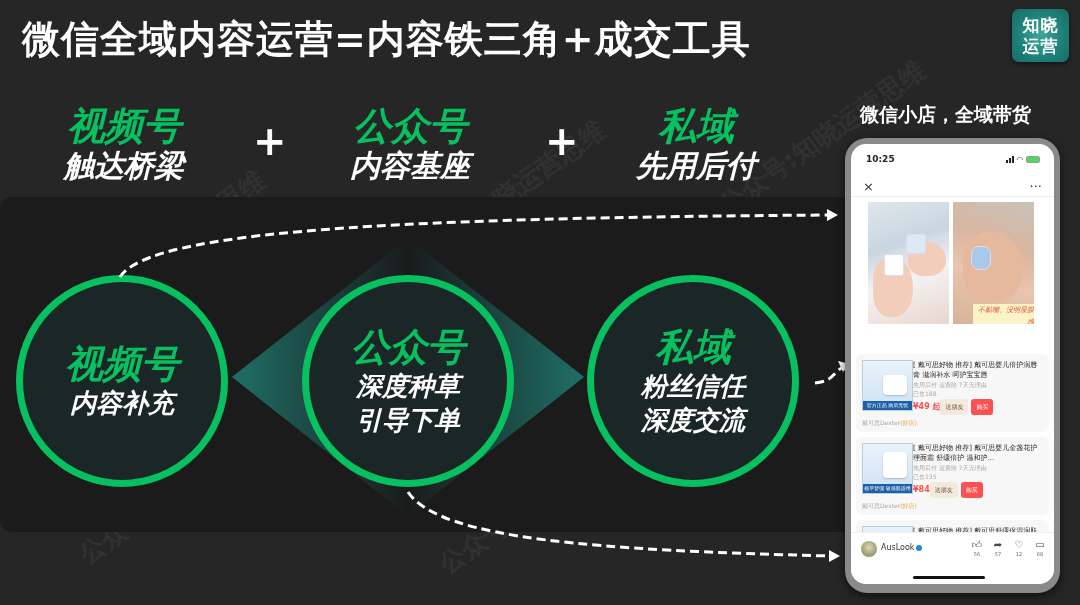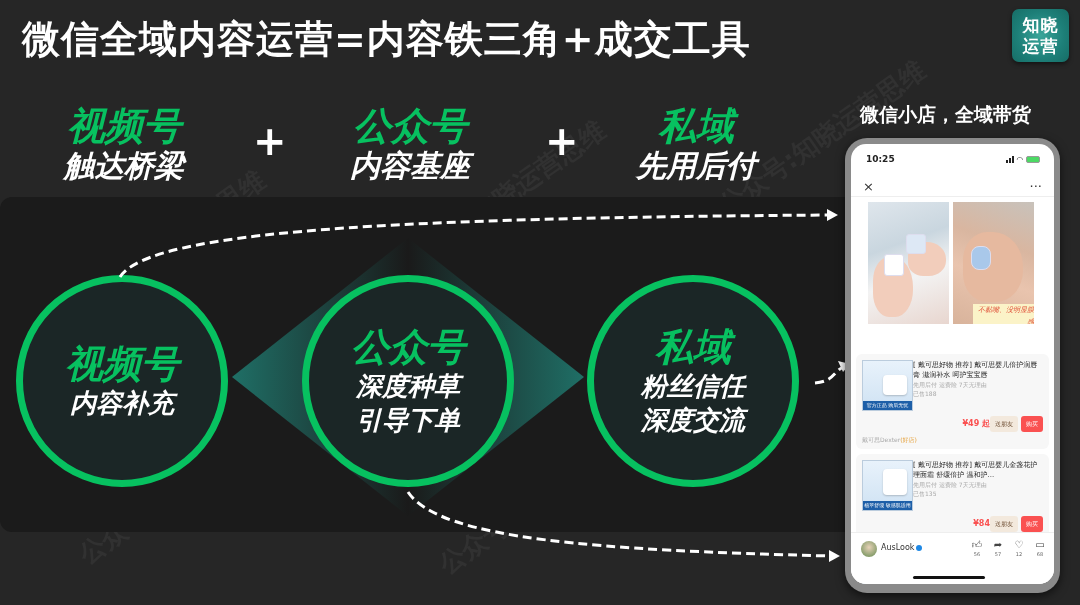--- a/index.html
+++ b/index.html
@@ -75,21 +75,21 @@
   .photo .cap { position: absolute; bottom: 0; left: 0; right: 0; height: 20px; background: #fbf3c8; color: #e0533b; font-size: 7px; text-align: right; line-height: 12px; font-style: italic; margin-left: 20px; }
 
   .products { position: absolute; left: 5px; right: 5px; top: 210px; }
   .pcard { background: #f7f7f7; border-radius: 6px; padding: 6px 6px 4px 6px; margin-bottom: 5px; }
   .prow { display: flex; }
   .pimg { width: 51px; height: 51px; background: linear-gradient(180deg, #e8f2fb 0%, #cfe2f3 100%); border: 1px solid #bcd; position: relative; flex-shrink: 0; }
   .pimg .band { position: absolute; bottom: 0; left: 0; right: 0; height: 9px; background: #1d5fa8; color: #fff; font-size: 5px; line-height: 9px; text-align: center; }
   .pimg .jar { position: absolute; right: 5px; top: 14px; width: 24px; height: 20px; background: #fff; border-radius: 4px; box-shadow: 0 1px 2px rgba(0,0,0,0.2); }
   .pinfo { flex: 1; font-size: 7px; line-height: 10px; color: #222; }
   .pinfo .meta { color: #aaa; font-size: 6px; line-height: 9px; }
-  .pbottom { display: flex; justify-content: flex-end; align-items: center; margin-top: 18px; }
+  .pbottom { display: flex; justify-content: flex-start; align-items: center; margin-top: 1px; }
   .price { color: #fa5151; font-size: 8px; font-weight: bold; }
   .pbtns { display: flex; gap: 3px; }
   .btn-share { background: #f3e9dd; color: #6b4a2f; font-size: 6px; padding: 3px 5px; border-radius: 3px; }
   .btn-buy { background: #fa5151; color: #fff; font-size: 6px; padding: 3px 5px; border-radius: 3px; }
   .shop { font-size: 6px; color: #aaa; margin-top: 4px; }
   .shop b { color: #e6a23c; font-weight: normal; }
 
   .footer { position: absolute; left: 0; right: 0; bottom: 0; height: 52px; background: #fff; border-top: 1px solid #eee; }
   .avatar { position: absolute; left: 10px; top: 8px; width: 16px; height: 16px; border-radius: 50%; background: radial-gradient(circle at 50% 40%, #e8d2b8 0%, #8a9f6e 70%); }
   .uname { position: absolute; left: 30px; top: 10px; font-size: 8px; color: #333; display: flex; align-items: center; gap: 2px; }

